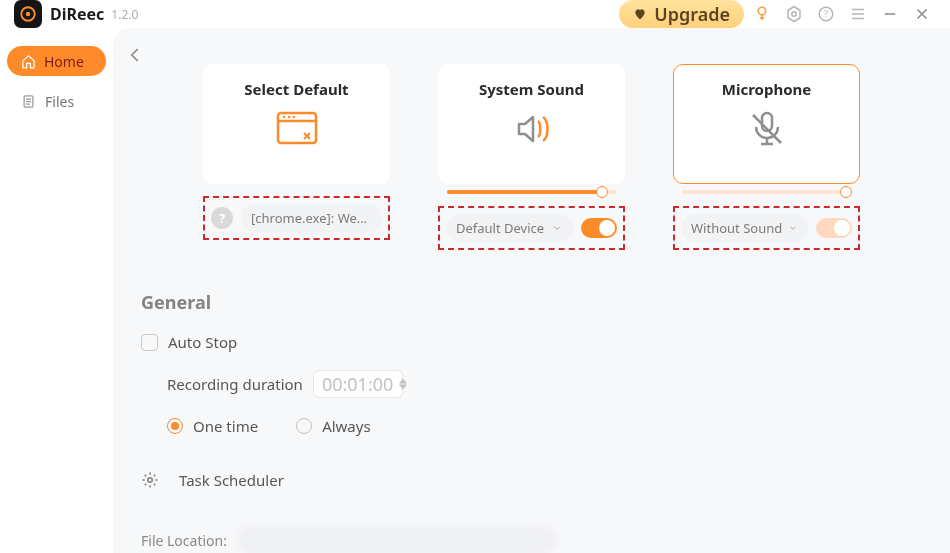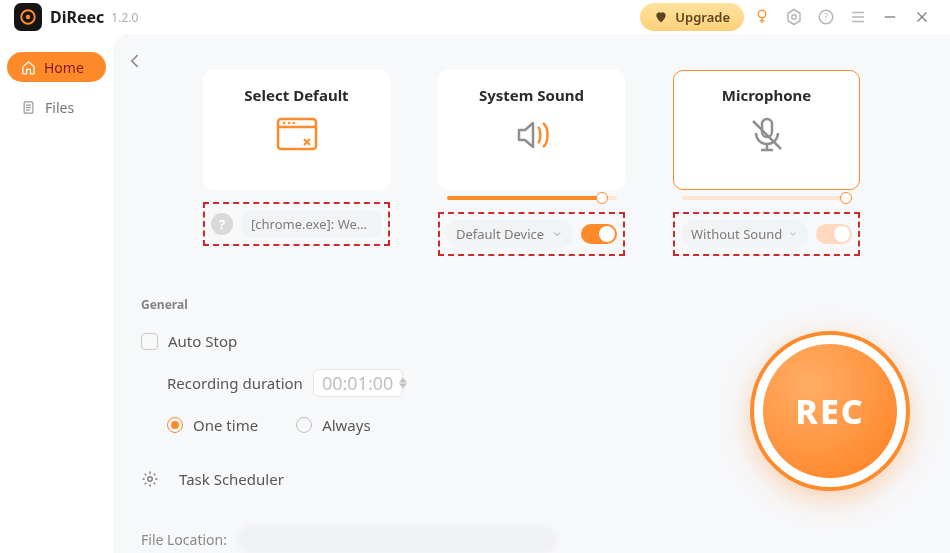--- a/index.html
+++ b/index.html
@@ -3,21 +3,21 @@
 <meta charset="utf-8">
 <style>
 *{box-sizing:border-box;margin:0;padding:0;font-family:system-ui,-apple-system,Segoe UI,Roboto,sans-serif;}
 body{width:950px;height:553px;background:#fff;overflow:hidden;color:#333;}
 .app{display:flex;flex-direction:column;width:100%;height:100%;}
 .titlebar{display:flex;align-items:center;height:44px;padding:0 14px;}
 .logo{width:28px;height:28px;border-radius:7px;background:#151515;display:flex;align-items:center;justify-content:center;margin-right:8px;}
 .brand{font-size:16px;font-weight:700;color:#1d1d1d;margin-right:7px;}
 .ver{font-size:12px;color:#adadad;}
 .spacer{flex:1;}
-.upgrade{background:linear-gradient(180deg,#ffe39d,#ffd07a);border:none;border-radius:16px;height:28px;padding:0 14px;font-size:13px;font-weight:600;color:#5b4420;display:flex;align-items:center;gap:7px;cursor:pointer;}
+.upgrade{background:linear-gradient(180deg,#ffe39d,#ffd07a);border:none;border-radius:16px;height:28px;padding:0 14px;font-size:18px;font-weight:600;color:#5b4420;display:flex;align-items:center;gap:7px;cursor:pointer;}
 .tb-ic{width:28px;height:28px;display:flex;align-items:center;justify-content:center;margin-left:4px;cursor:pointer;}
 .body{flex:1;display:flex;}
 .sidebar{width:113px;padding:18px 7px 0 7px;}
 .nav{height:30px;border-radius:16px;display:flex;align-items:center;padding:0 14px;font-size:14px;gap:8px;cursor:pointer;margin-bottom:10px;}
 .nav.active{background:#ff8a2a;color:#7f1d1d;}
 .nav.inactive{color:#767676;gap:9px;}
 .main{flex:1;background:#f7f8fa;border-top-left-radius:16px;position:relative;padding:14px 28px 0 28px;overflow:hidden;}
 .back{width:26px;height:26px;display:flex;align-items:center;justify-content:center;cursor:pointer;color:#8e8e8e;position:absolute;left:10px;top:14px;}
 .cards{display:flex;gap:48px;justify-content:center;margin-top:22px;}
 .cardcol{width:187px;display:flex;flex-direction:column;align-items:center;}
@@ -31,21 +31,21 @@
 .slider.off .knob{left:158px;}
 .row{margin-top:12px;width:187px;height:44px;display:flex;align-items:center;gap:8px;padding:0 6px;border:2px dashed #cc2a2a;}
 .qm{width:22px;height:22px;border-radius:50%;background:#d9d9d9;display:flex;align-items:center;justify-content:center;color:#fff;font-size:13px;font-weight:700;}
 .pill{height:28px;border-radius:14px;background:#f2f3f5;color:#7c7c7c;font-size:13px;display:flex;align-items:center;padding:0 10px;gap:6px;cursor:pointer;flex:1;overflow:hidden;white-space:nowrap;}
 .pill .chev{margin-left:auto;}
 .toggle{width:36px;height:20px;border-radius:10px;position:relative;cursor:pointer;}
 .toggle.on{background:#ff8a2a;}
 .toggle.on::after{content:"";position:absolute;right:2px;top:2px;width:16px;height:16px;border-radius:50%;background:#fff;}
 .toggle.off{background:#ffd9be;}
 .toggle.off::after{content:"";position:absolute;right:2px;top:2px;width:16px;height:16px;border-radius:50%;background:#fff;}
-.section-h{font-size:12px;font-weight:700;color:#848484;margin-top:40px;}
+.section-h{font-size:18px;font-weight:700;color:#848484;margin-top:40px;}
 .opt{display:flex;align-items:center;gap:10px;font-size:15px;color:#575757;margin-top:18px;}
 .opt.indent{margin-left:26px;}
 .cb{width:17px;height:17px;border:1.5px solid #c9c9c9;border-radius:4px;}
 .radio{width:16px;height:16px;border:1.5px solid #c1c1c1;border-radius:50%;position:relative;}
 .radio.sel{border-color:#ff8a2a;}
 .radio.sel::after{content:"";position:absolute;left:3px;top:3px;width:8px;height:8px;background:#ff8a2a;border-radius:50%;}
 .dur{width:90px;height:28px;border:1px solid #e6e6e6;border-radius:6px;background:#fff;display:flex;align-items:center;padding:0 8px;color:#c2c2c2;font-size:18px;gap:6px;}
 .dur .sp{margin-left:auto;display:flex;flex-direction:column;line-height:7px;color:#c2c2c2;}
 .file{display:flex;align-items:center;gap:10px;font-size:14px;color:#8a8a8a;margin-top:36px;}
 .file .path{height:28px;flex:0 0 320px;border-radius:14px;background:#f0f1f3;filter:blur(2px);}
@@ -239,18 +239,15 @@
             <path d="M12 2v3M12 19v3M2 12h3M19 12h3M5 5l2 2M17 17l2 2M19 5l-2 2M7 17l-2 2" stroke="#808080" stroke-width="2"></path>
           </svg>
         <span>Task Scheduler</span>
       </div>
 
       <div class="file">
         <span>File Location:</span>
         <div class="path"></div>
       </div>
 
-      <div class="rec-btn">
-        <div class="rec-inner">REC</div>
-      </div>
     </div>
   </div>
 </div>
 
 </body></html>

